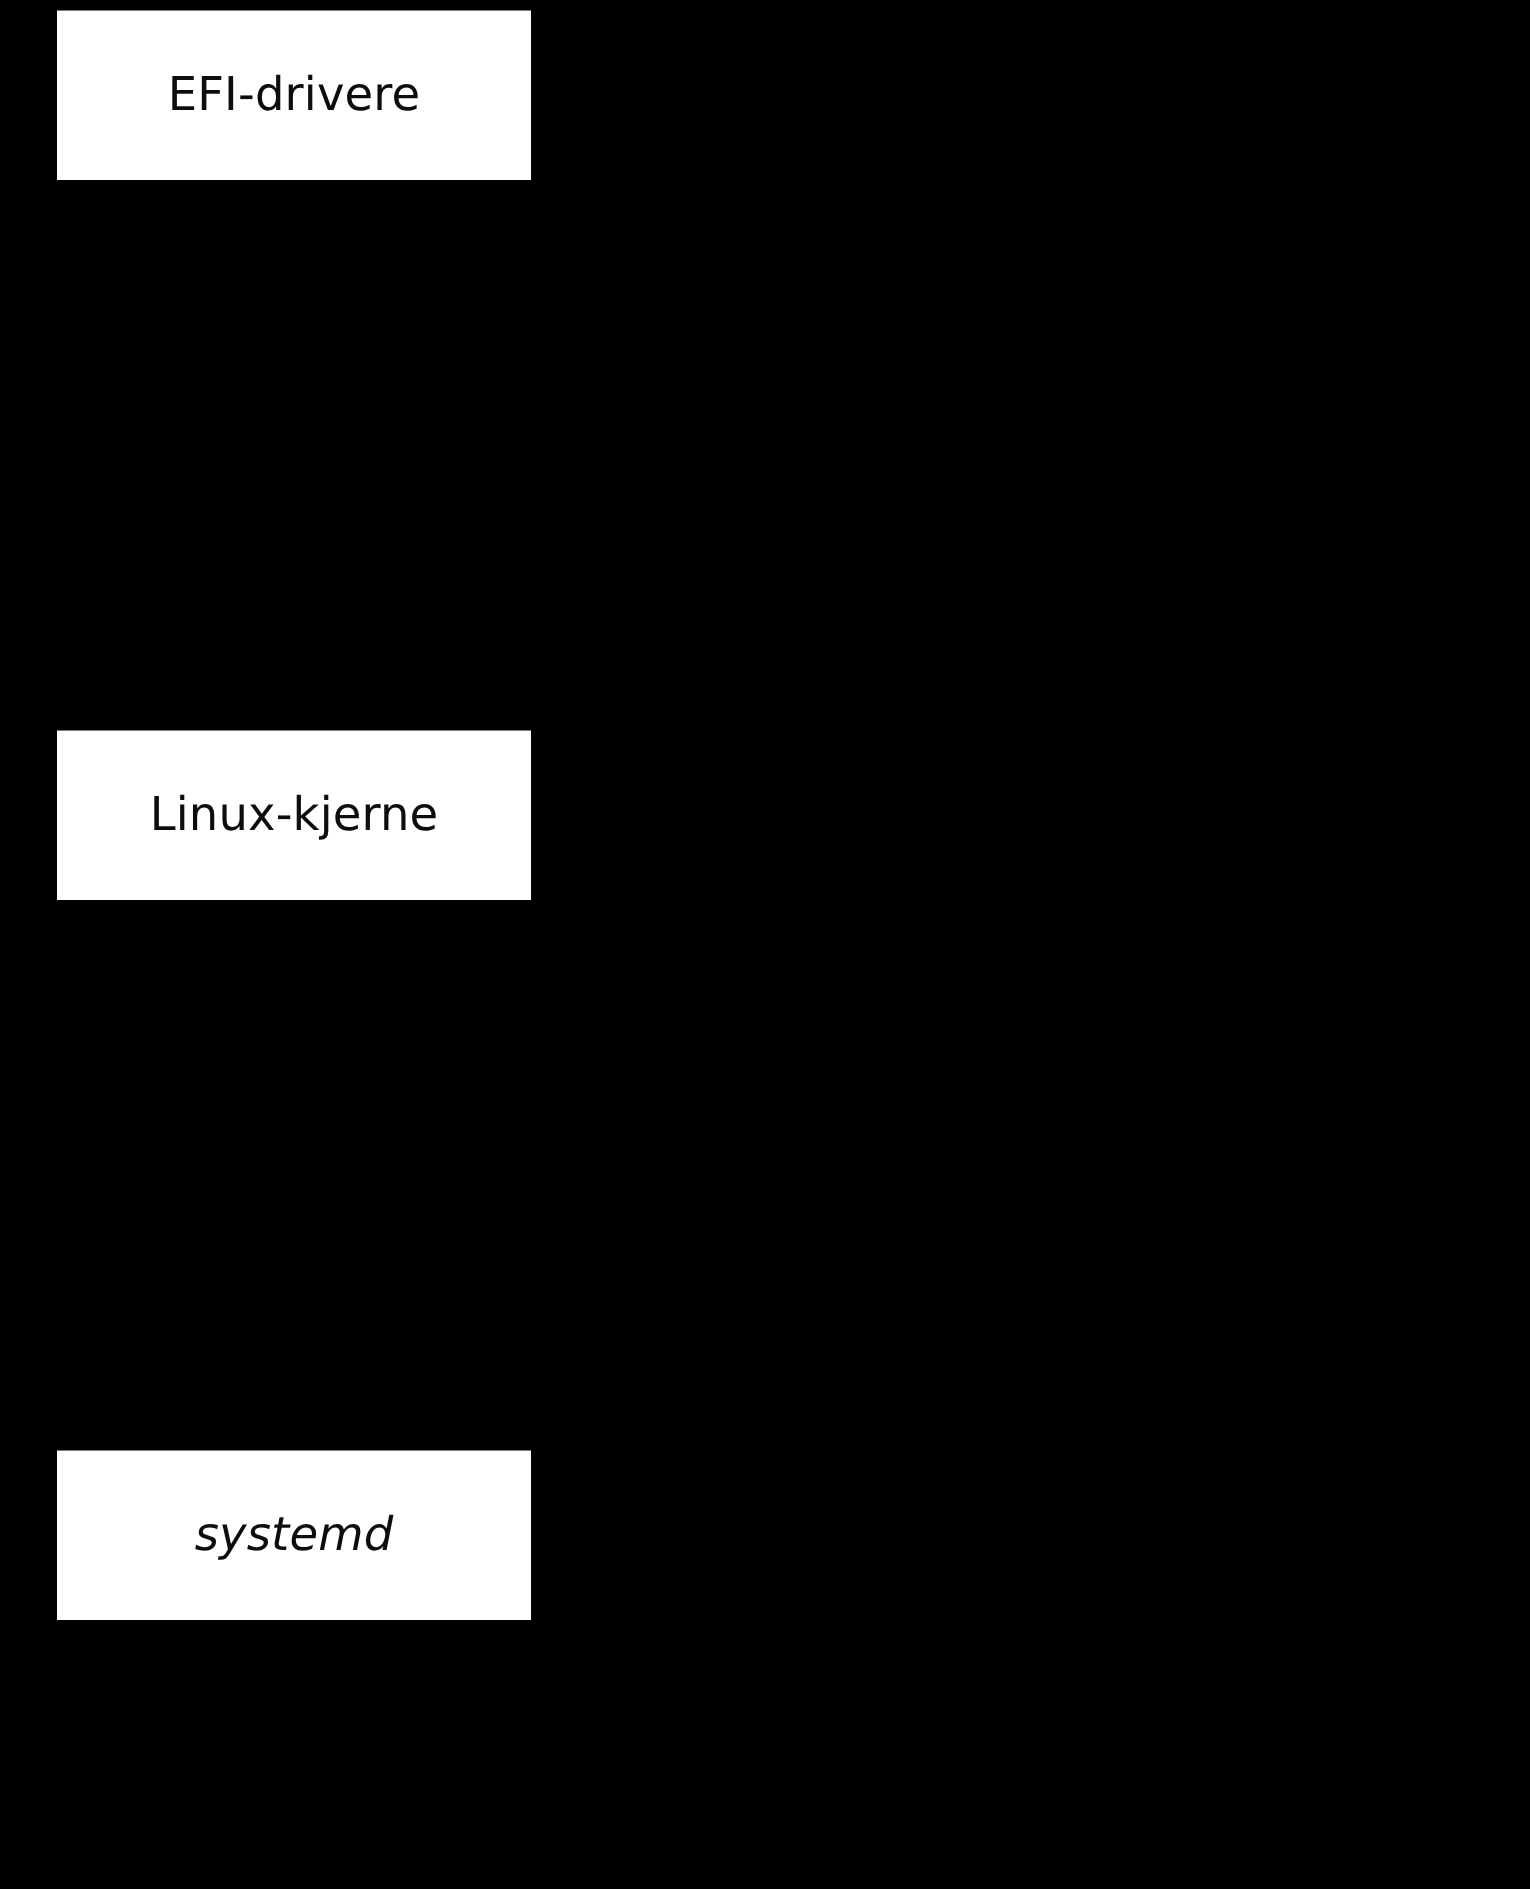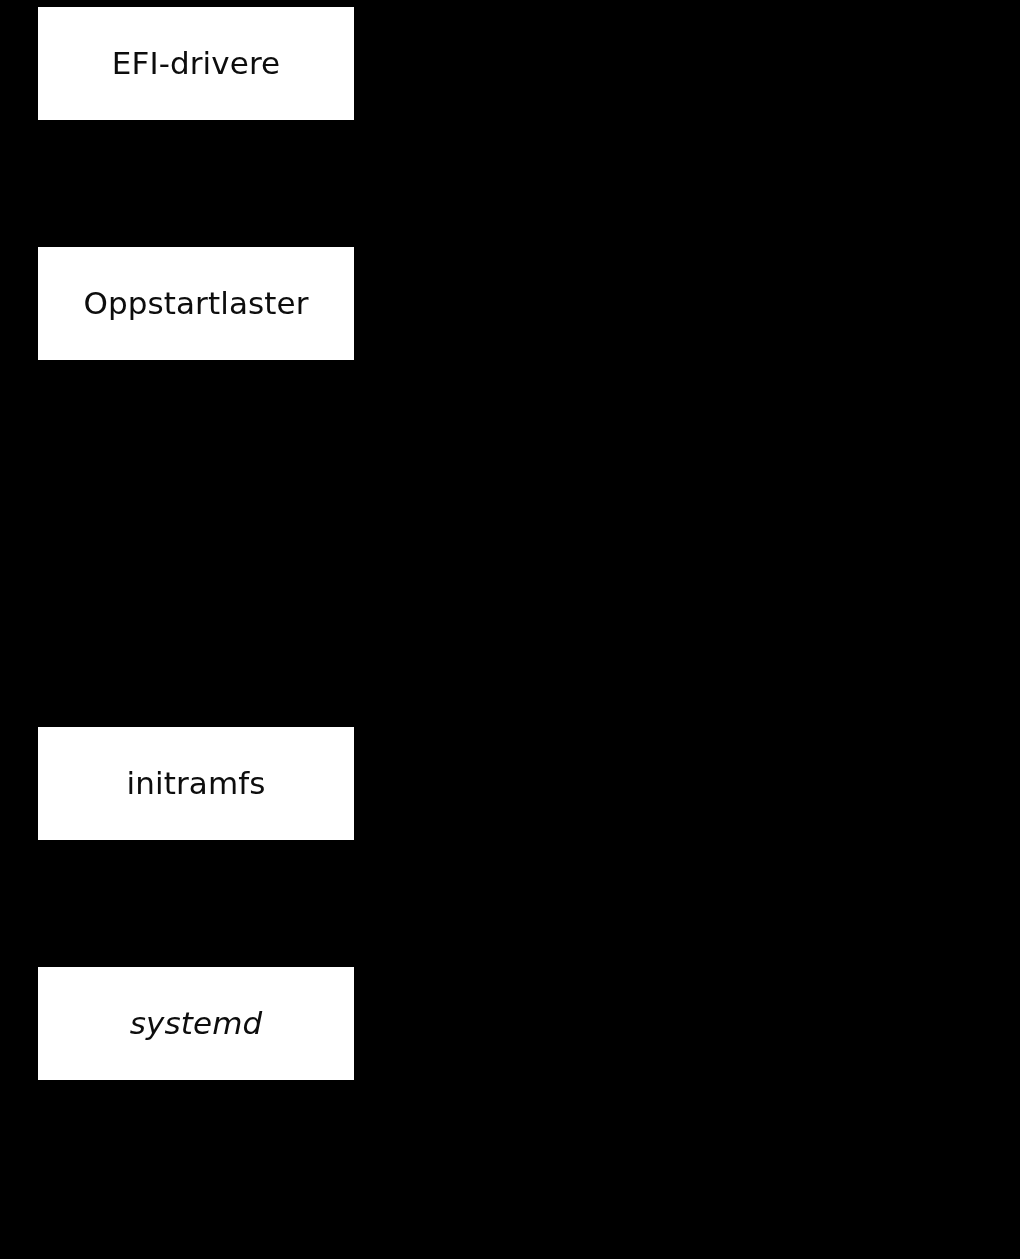--- a/index.html
+++ b/index.html
@@ -71,26 +71,23 @@
 
 <div id="canvas">
 
   <div id="empty-right-region"></div>
   <div id="empty-bottom-region"></div>
 
   <div class="stage-box stage-0">
     <span class="stage-label">EFI-drivere</span>
   </div>
 
-  <div class="stage-box stage-1">
-    <span class="stage-label">Oppstartlaster</span>
+
+  <div class="stage-box stage-2">
+    <span class="stage-label">Linux-kjerne</span>
   </div>
 
-
-  <div class="stage-box stage-3">
-    <span class="stage-label">initramfs</span>
-  </div>
 
   <div class="stage-box stage-4">
     <span class="stage-label">systemd</span>
   </div>
 
 </div>
 
 </body></html>

